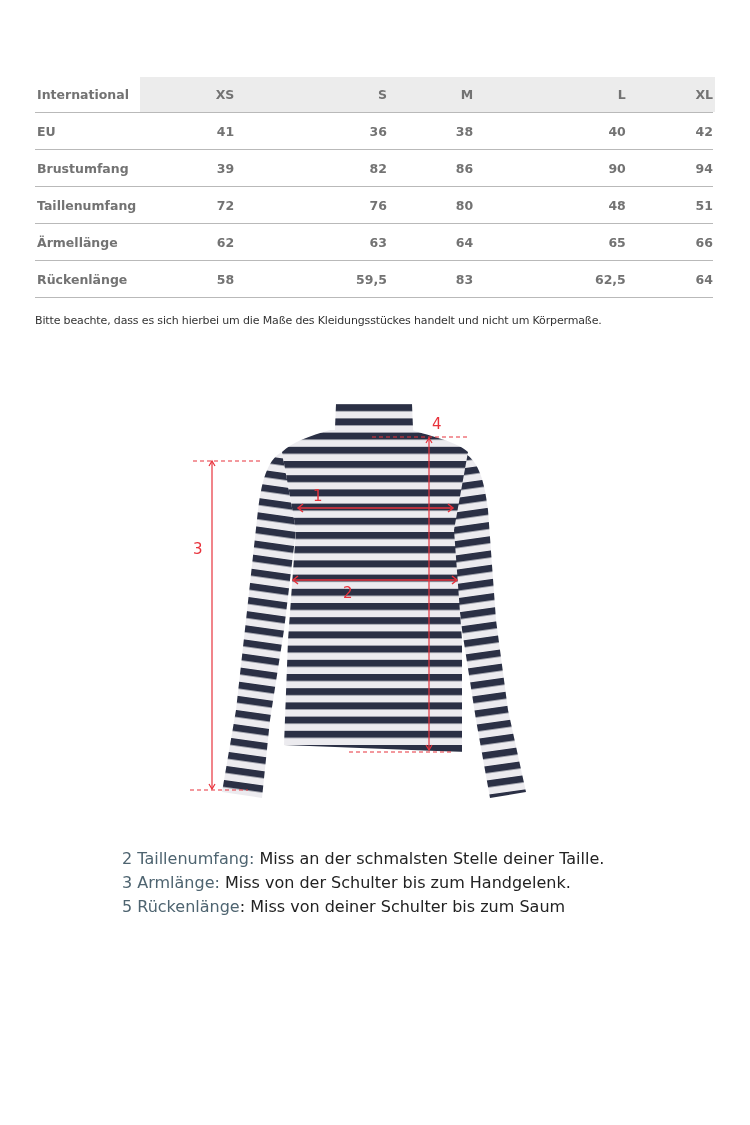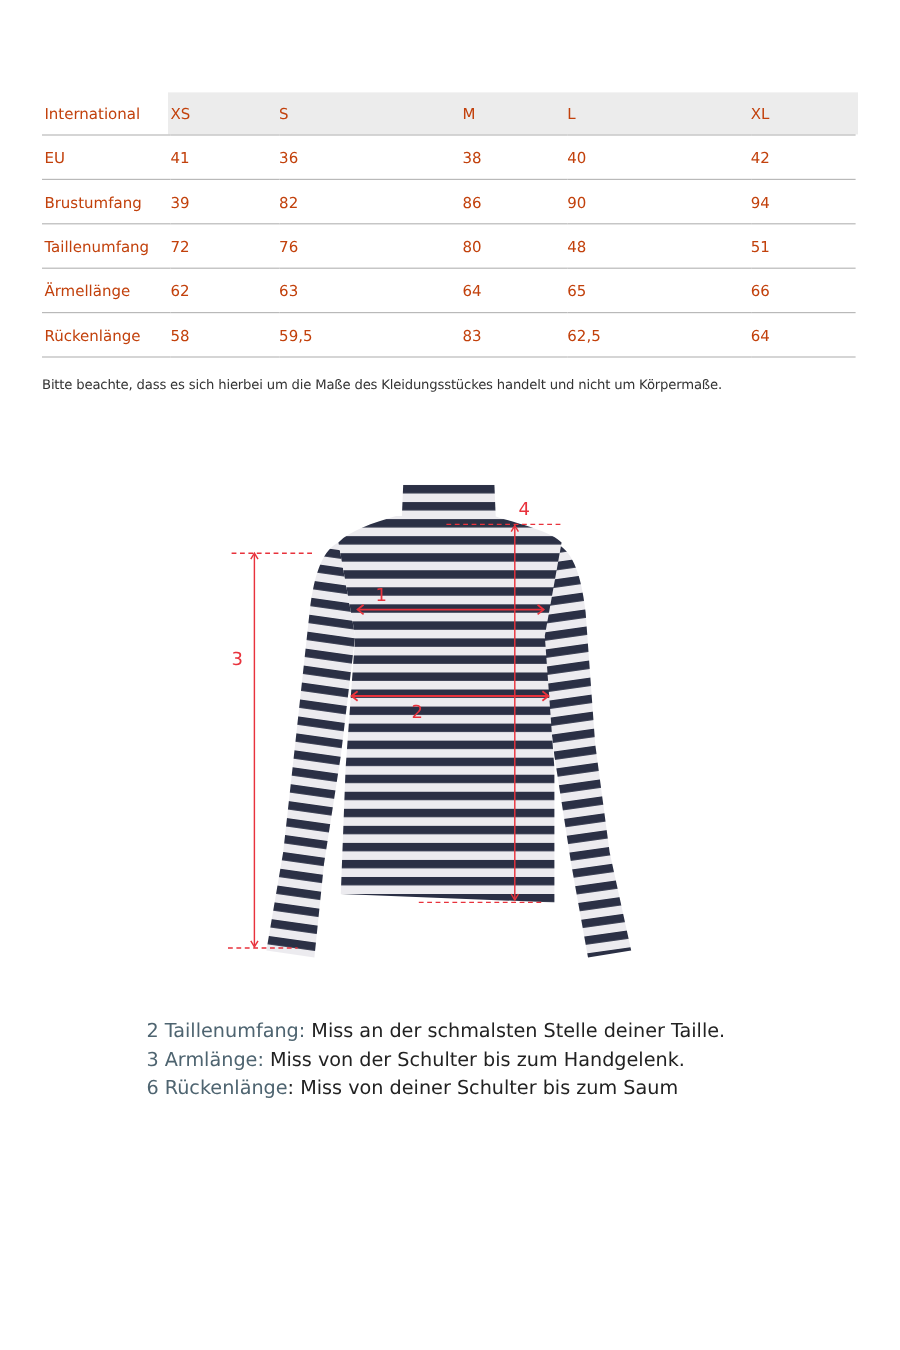--- a/index.html
+++ b/index.html
@@ -1,24 +1,24 @@
 <!DOCTYPE html>
 <html><head>
 <meta charset="utf-8">
 <style>
   html, body { margin: 0; padding: 0; background: #ffffff; }
   body { width: 750px; height: 1125px; position: relative; overflow: hidden;
          font-family: "DejaVu Sans", sans-serif; color: #333333; }
   .table-wrap { position: absolute; left: 35px; top: 77px; width: 680px; }
   .header-bg { position: absolute; left: 105px; top: 0; width: 575px; height: 35px; background: #ececec; }
   table { position: relative; border-collapse: collapse; width: 678px; font-size: 12.5px; }
-  th, td { height: 36px; padding: 0; font-weight: normal; border-bottom: 1.5px solid #b9b9b9; color: #c2410c; }
+  th, td { height: 36px; padding: 0; font-weight: bold; border-bottom: 1.5px solid #b9b9b9; color: #737373; }
   tr.head th { height: 35px; }
   td.label, th.label { text-align: left; width: 105px; padding-left: 2px; }
-  th.size, td.val { text-align: left; }
+  th.size, td.val { text-align: right; }
   .note { position: absolute; left: 35px; top: 314px; font-size: 11px; color: #333; letter-spacing: -0.15px; }
   .diagram { position: absolute; left: 0; top: 390px; width: 750px; height: 420px; }
   .legend { position: absolute; left: 122px; top: 847px; font-size: 16px; line-height: 24px; color: #222; }
   .legend .row { white-space: nowrap; }
   .legend .key { color: #4e6470; }
 </style>
 </head>
 <body>
 
 <div class="table-wrap">
@@ -132,15 +132,15 @@
 </div>
 
 <div class="legend">
   <div class="row">
     <span class="key">2 Taillenumfang:</span><span> Miss an der schmalsten Stelle deiner Taille.</span>
   </div>
   <div class="row">
     <span class="key">3 Armlänge:</span><span> Miss von der Schulter bis zum Handgelenk.</span>
   </div>
   <div class="row">
-    <span class="key">6 Rückenlänge</span><span>: Miss von deiner Schulter bis zum Saum</span>
+    <span class="key">5 Rückenlänge</span><span>: Miss von deiner Schulter bis zum Saum</span>
   </div>
 </div>
 
 </body></html>

